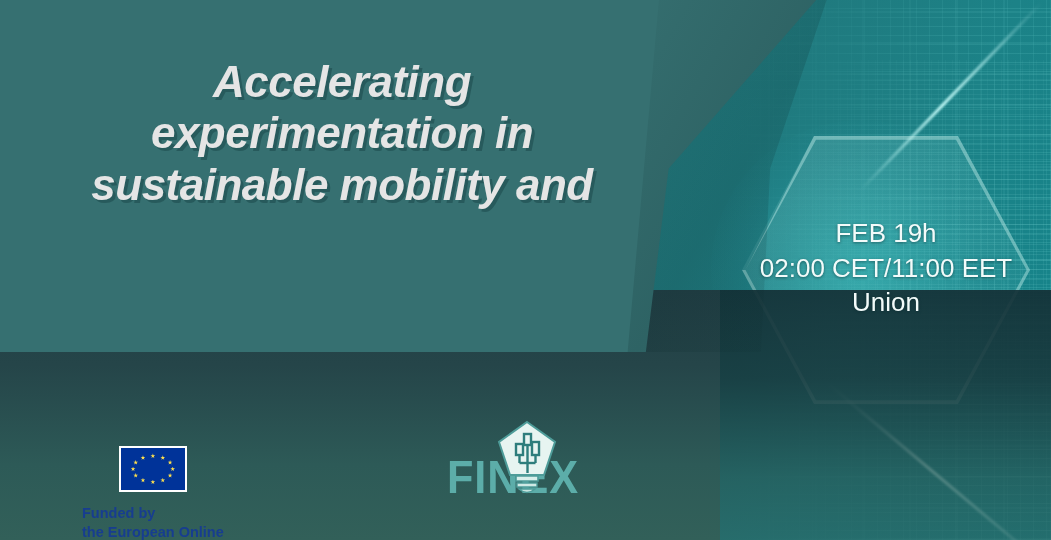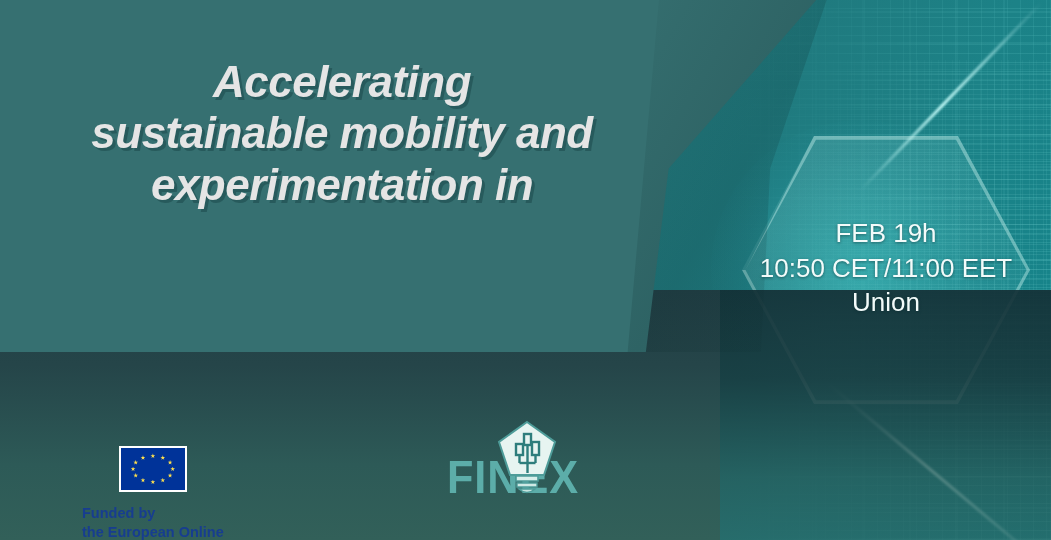--- a/index.html
+++ b/index.html
@@ -223,27 +223,27 @@
   <div class="hexagon-edge"></div>
 
   <div class="bg-dark-bottom"></div>
   <div class="bg-dark-left"></div>
 
   <div class="panel"></div>
   <div class="panel-shade"></div>
 
   <div class="headline">
     <div>Accelerating</div>
+    <div>experimentation in</div>
     <div>sustainable mobility and</div>
-    <div>experimentation in</div>
   </div>
 
   <div class="event-info">
     <div>FEB 19h</div>
-    <div>10:50 CET/11:00 EET</div>
+    <div>02:00 CET/11:00 EET</div>
     <div>Union</div>
   </div>
 
   <div class="eu-logo">
     <div class="eu-flag" id="eu-flag">
         <span class="eu-star" style="left: 50%; top: 19%; background: rgb(255, 225, 77);"></span>
         <span class="eu-star" style="left: 65.5%; top: 23.1532%; background: rgb(255, 225, 77);"></span>
         <span class="eu-star" style="left: 76.8468%; top: 34.5%; background: rgb(255, 225, 77);"></span>
         <span class="eu-star" style="left: 81%; top: 50%; background: rgb(255, 225, 77);"></span>
         <span class="eu-star" style="left: 76.8468%; top: 65.5%; background: rgb(255, 225, 77);"></span>

